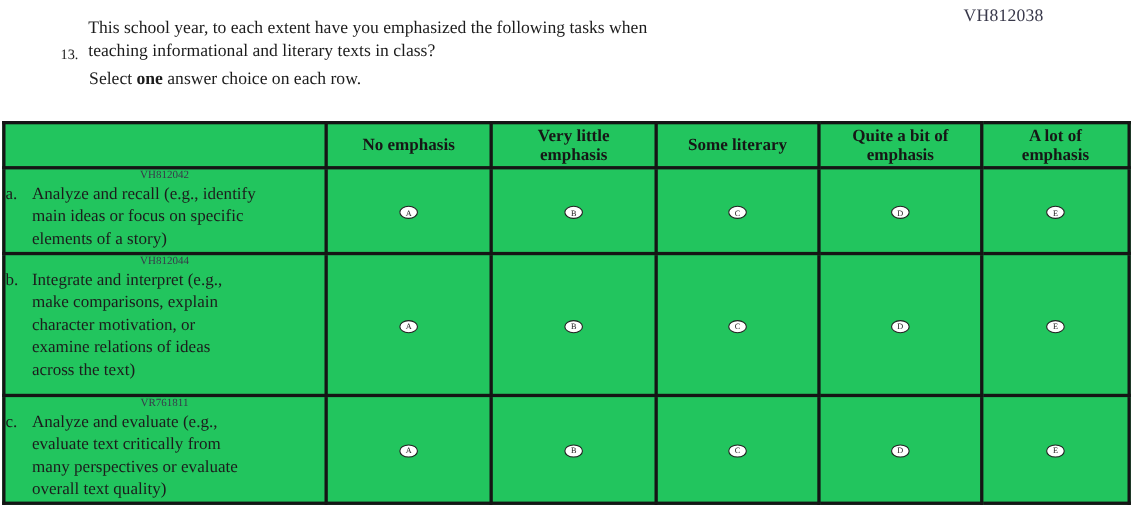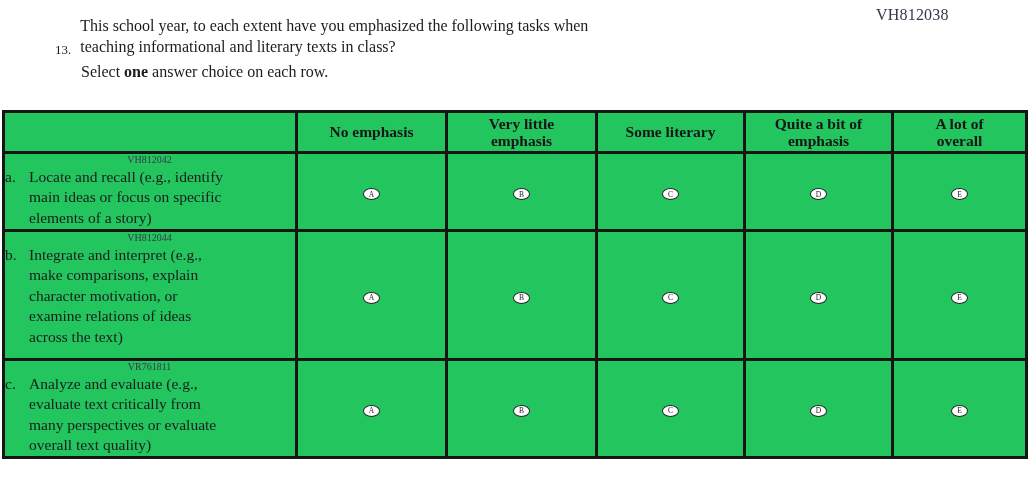--- a/index.html
+++ b/index.html
@@ -100,30 +100,30 @@
   <thead>
     <tr>
       <th></th>
       <th>No emphasis</th>
       <th>Very little
 emphasis</th>
       <th>Some literary</th>
       <th>Quite a bit of
 emphasis</th>
       <th>A lot of
-overall</th>
+emphasis</th>
     </tr>
   </thead>
   <tbody>
     <tr class="row-a">
       <td class="label-cell">
         <span class="row-code">VH812042</span>
         <div class="label-wrap">
           <span class="row-letter">a.</span>
-          <span class="row-label">Locate and recall (e.g., identify
+          <span class="row-label">Analyze and recall (e.g., identify
 main ideas or focus on specific
 elements of a story)</span>
         </div>
       </td>
       <td class="answer-cell"><span class="bubble">A</span></td>
       <td class="answer-cell"><span class="bubble">B</span></td>
       <td class="answer-cell"><span class="bubble">C</span></td>
       <td class="answer-cell"><span class="bubble">D</span></td>
       <td class="answer-cell"><span class="bubble">E</span></td>
     </tr>

